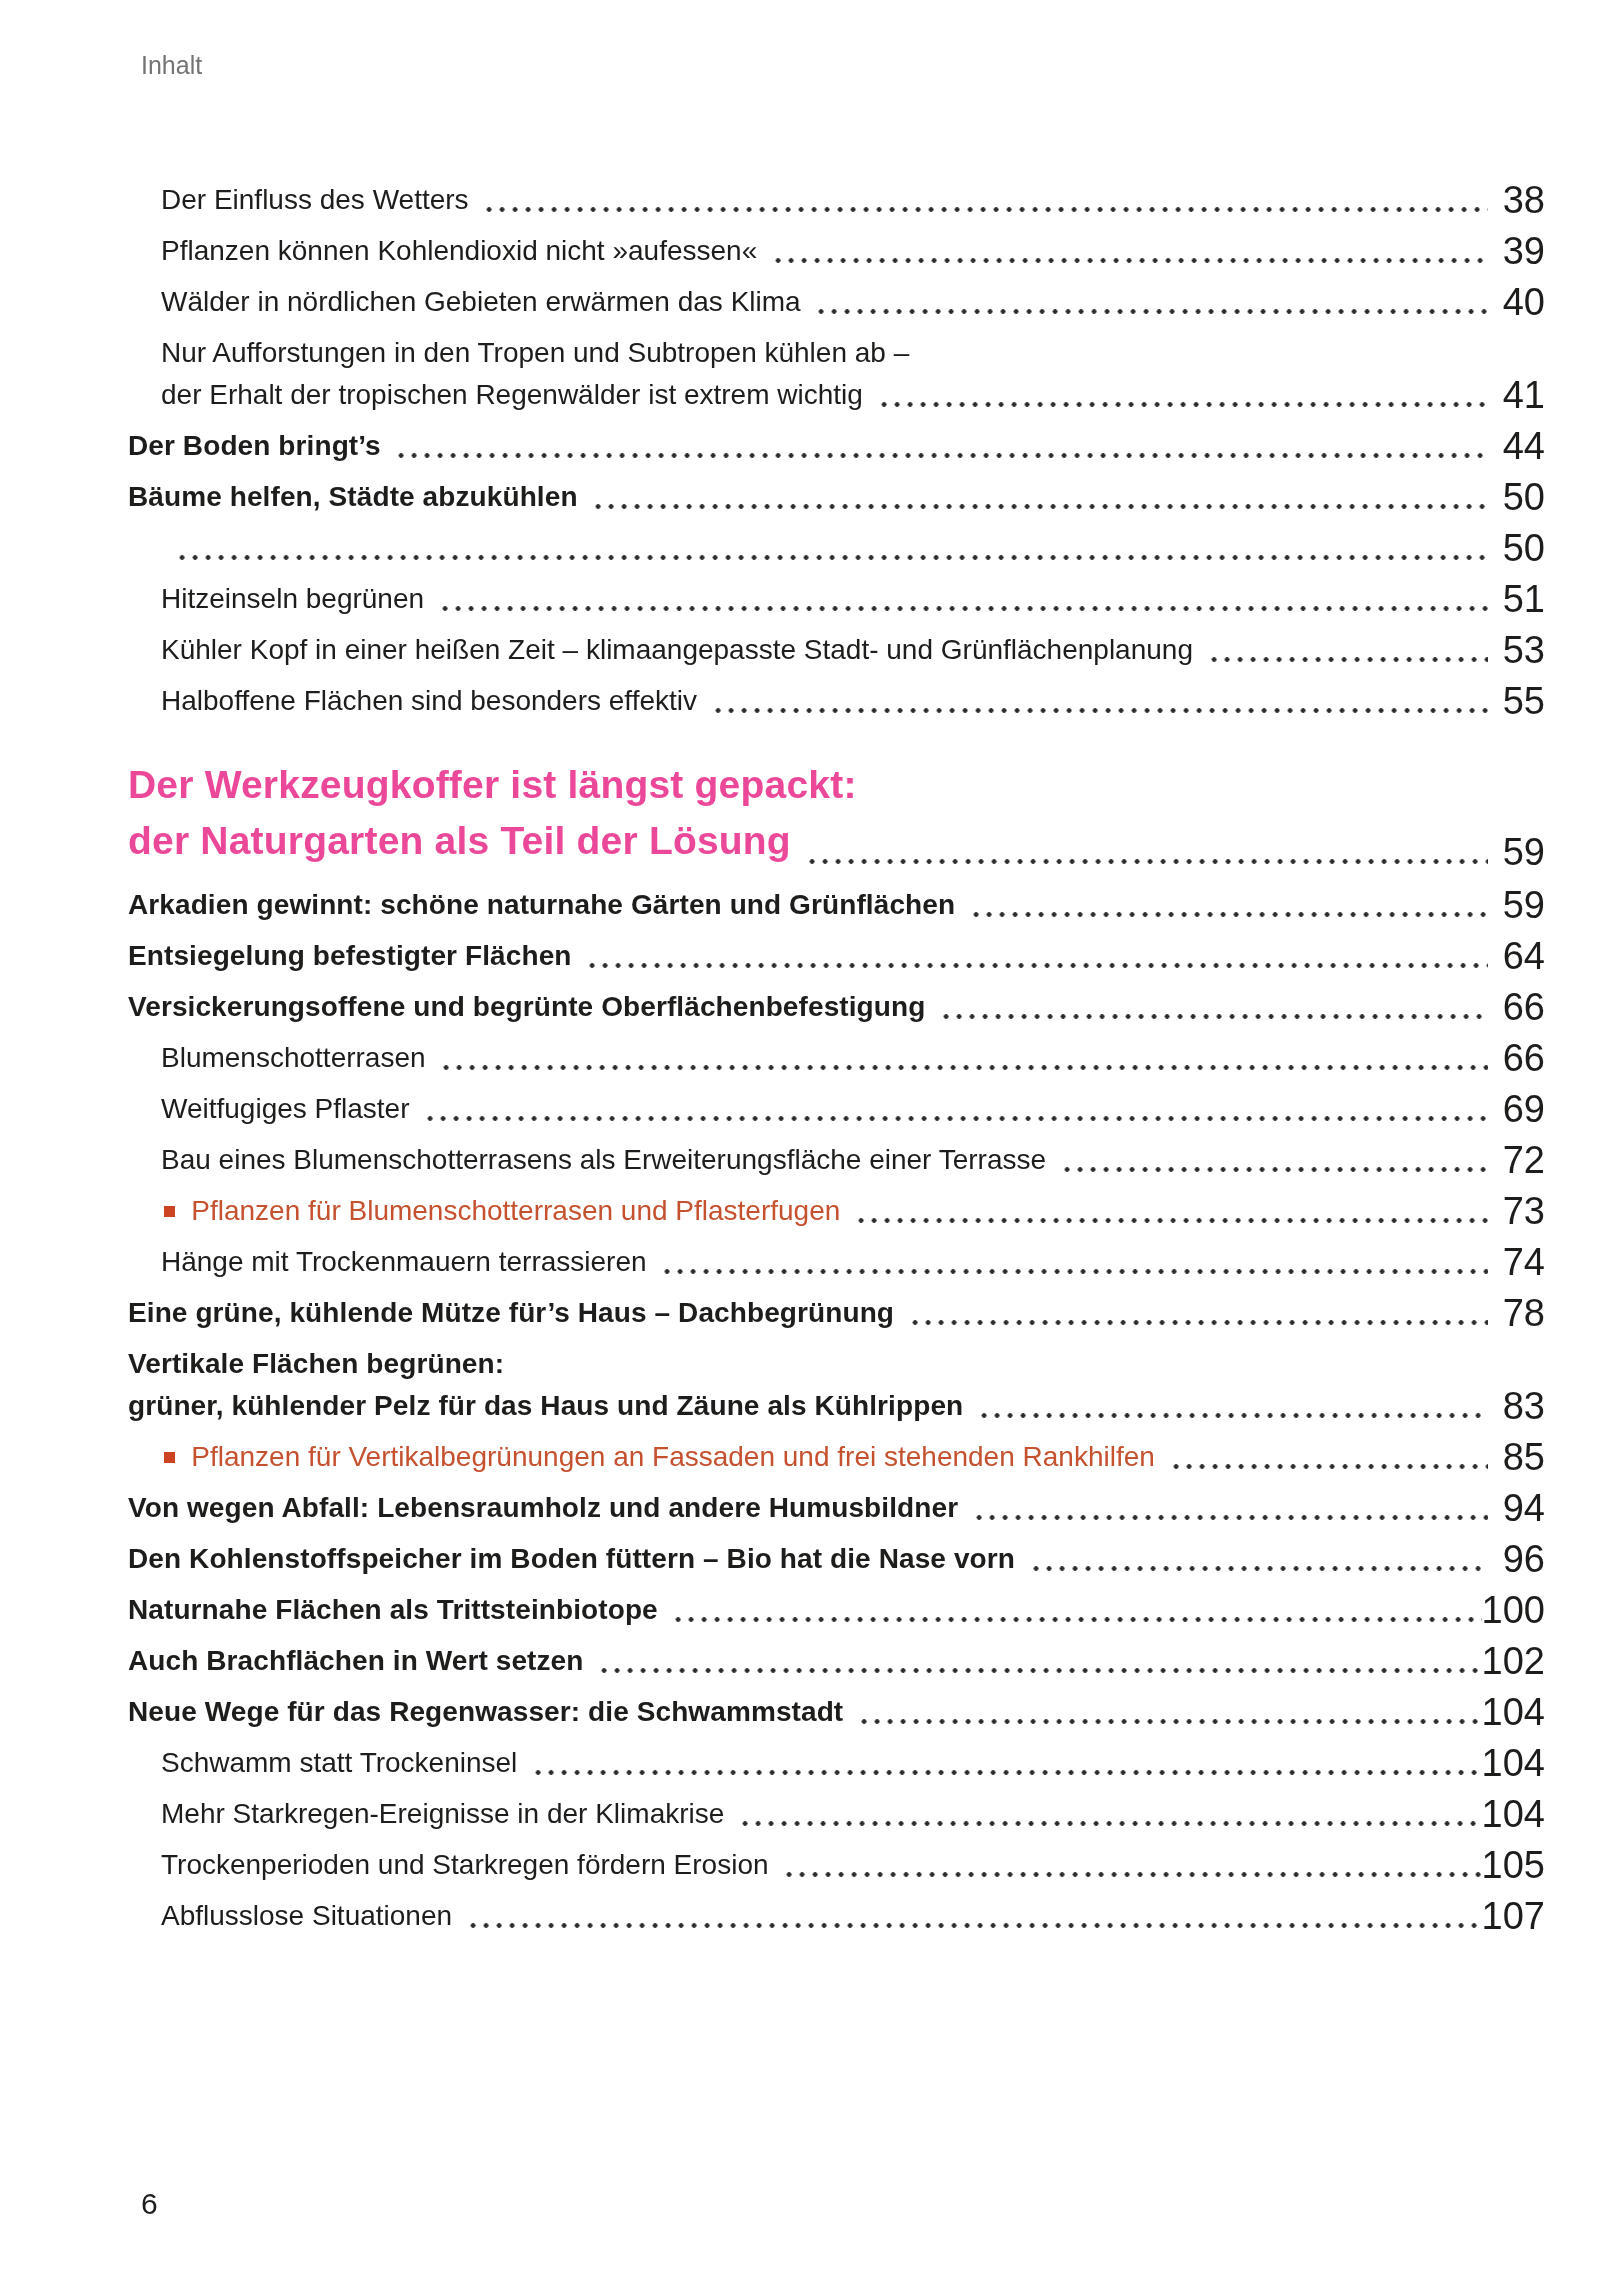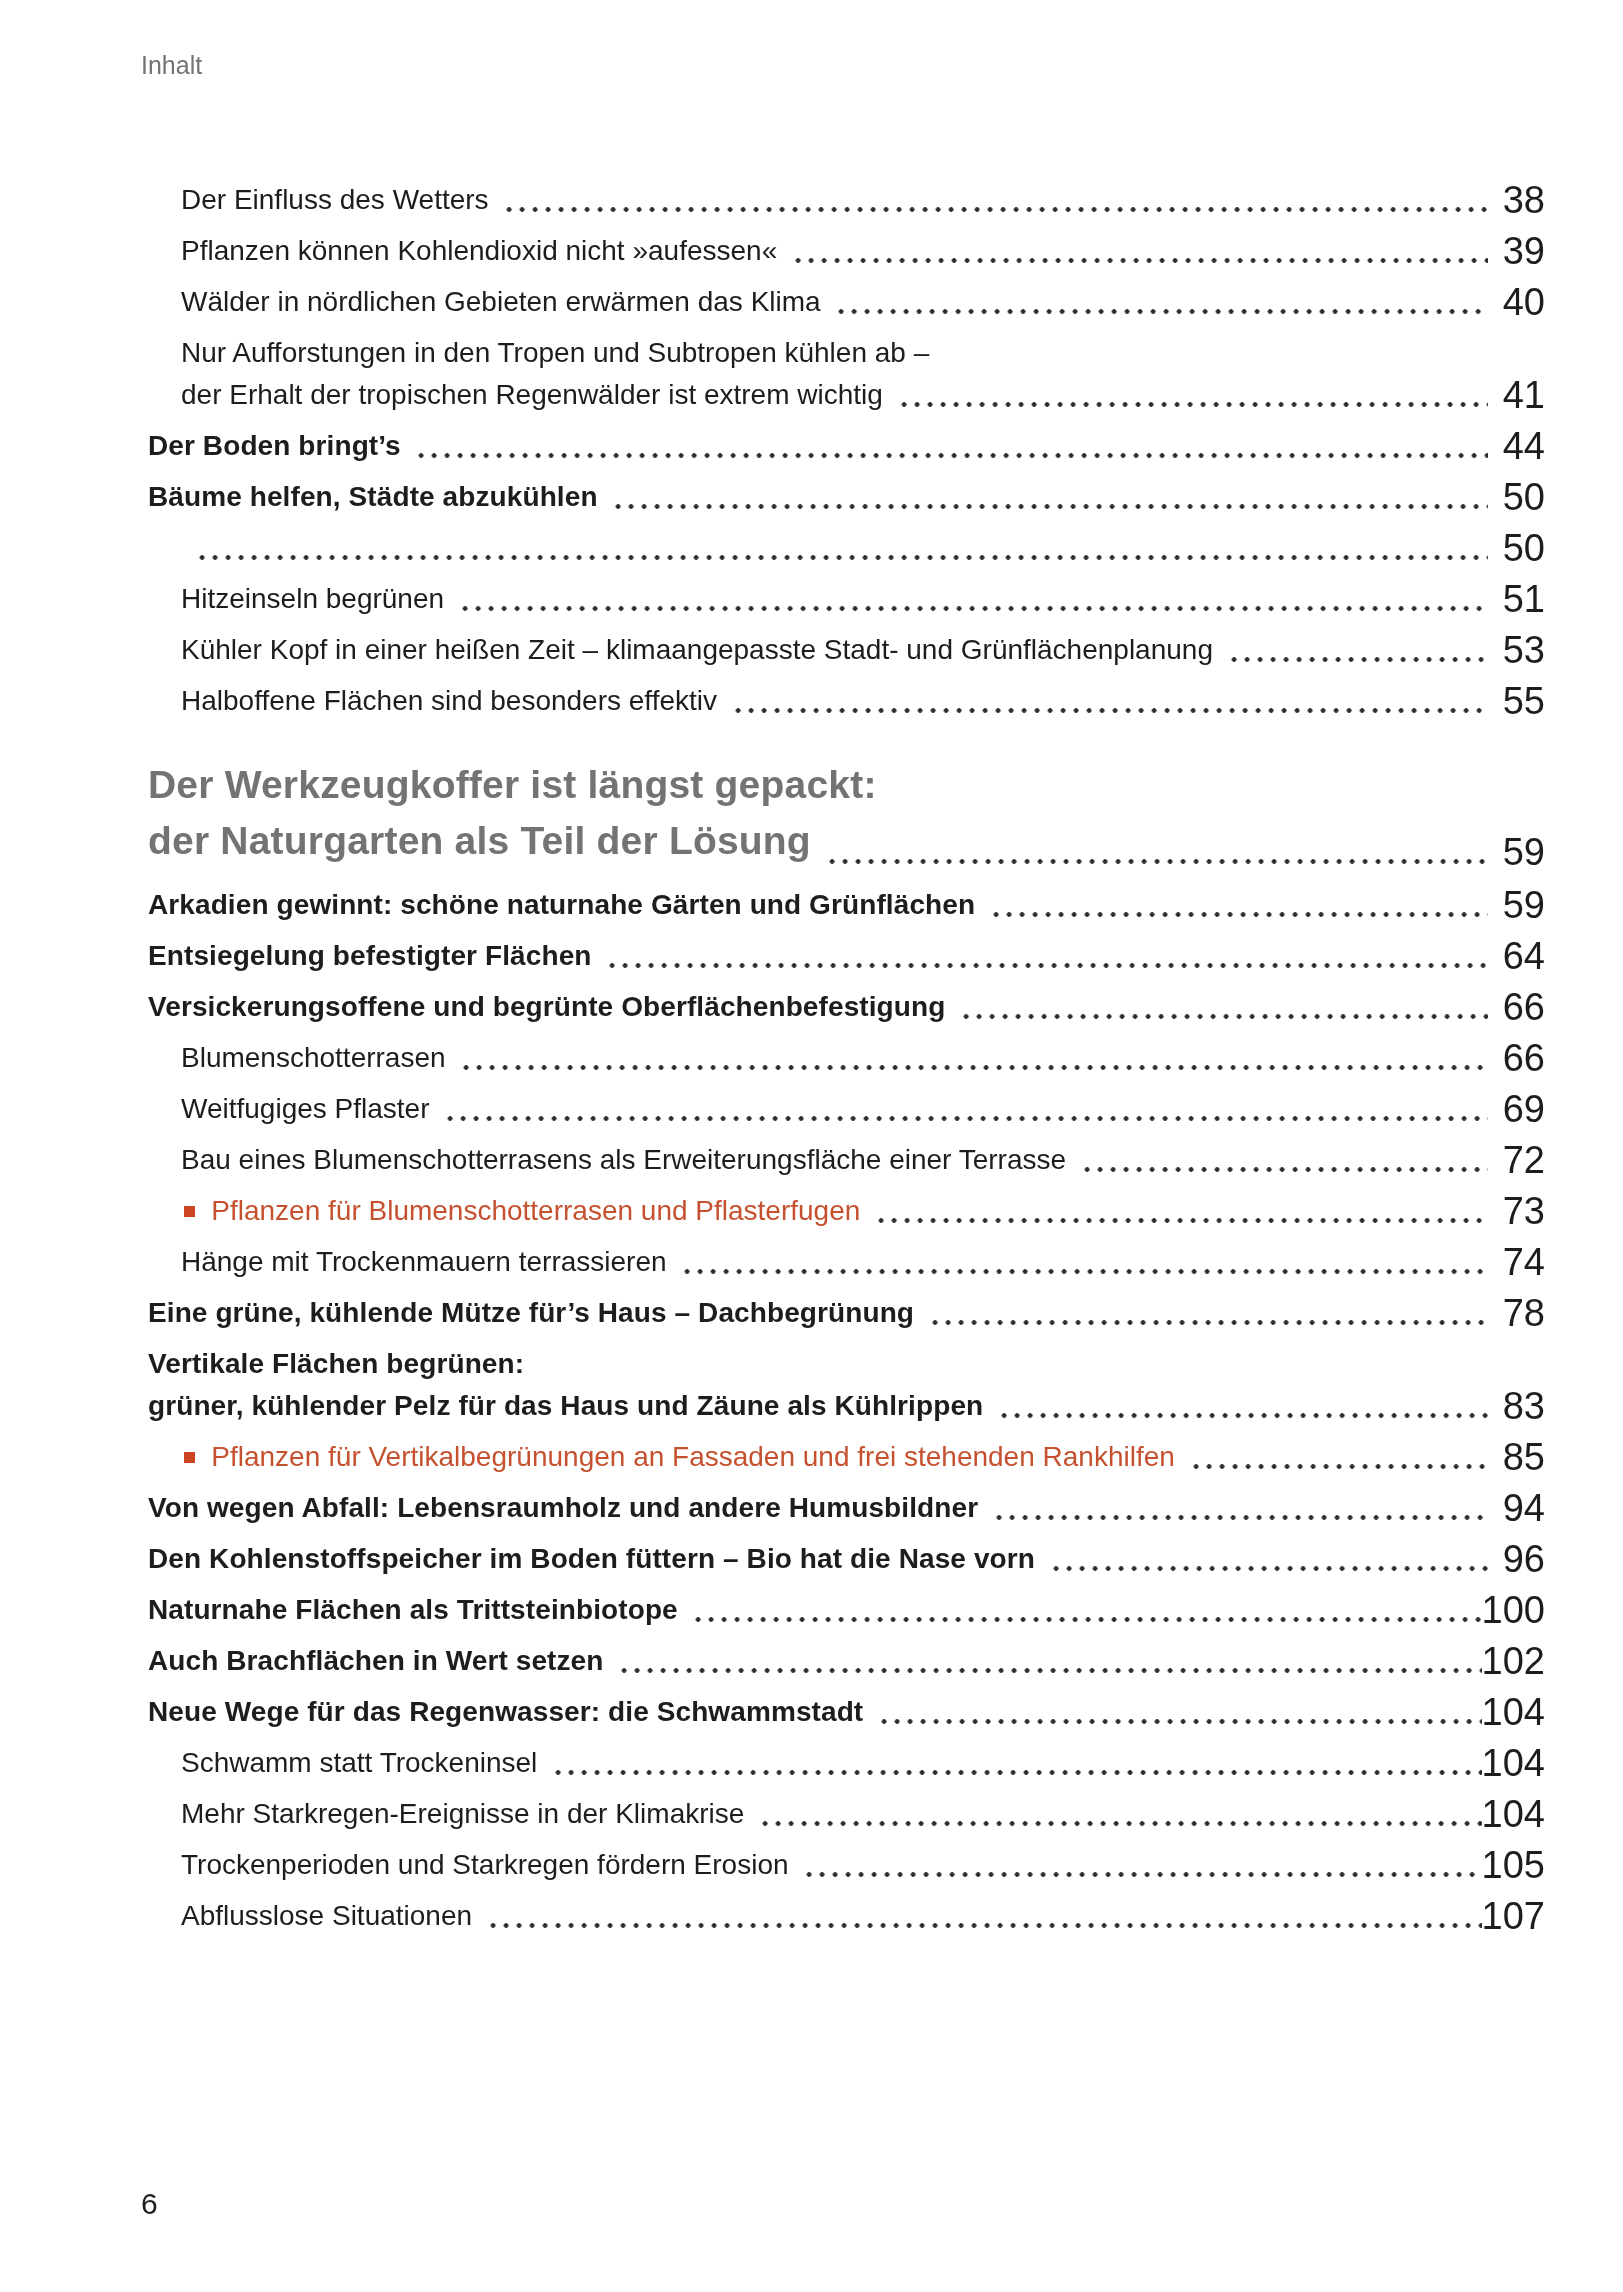--- a/index.html
+++ b/index.html
@@ -16,40 +16,40 @@
     position: absolute;
     top: 50px;
     left: 141px;
     font-size: 25px;
     line-height: 30px;
     color: #737373;
   }
   .toc {
     position: absolute;
     top: 183px;
-    left: 148px;
+    left: 128px;
     right: 79px;
   }
   .entry { margin-bottom: 17px; }
   .entry-line {
     display: flex;
     align-items: flex-end;
     font-size: 28px;
     line-height: 34px;
     white-space: nowrap;
   }
   .entry-line + .entry-line { margin-top: 8px; }
   .entry.h1 .entry-text { font-weight: bold; letter-spacing: 0.1px; }
   .entry.h2 { padding-left: 33px; }
   .entry.h3 { padding-left: 33px; }
   .entry.h3 .entry-text { color: #c5512f; }
   .entry.chapter { margin-top: 39px; margin-bottom: 19px; }
   .entry.chapter .entry-line { font-size: 39px; line-height: 56px; }
   .entry.chapter .entry-line + .entry-line { margin-top: 0; }
-  .entry.chapter .entry-text { font-weight: bold; color: #737373; letter-spacing: 0.2px; }
+  .entry.chapter .entry-text { font-weight: bold; color: #ec4899; letter-spacing: 0.2px; }
   .bullet {
     display: inline-block;
     width: 11.6px;
     height: 11.6px;
     background: #cc4422;
     margin: 0 16px 10.7px 2.7px;
     flex: 0 0 auto;
   }
   .leader {
     flex: 1 1 auto;

